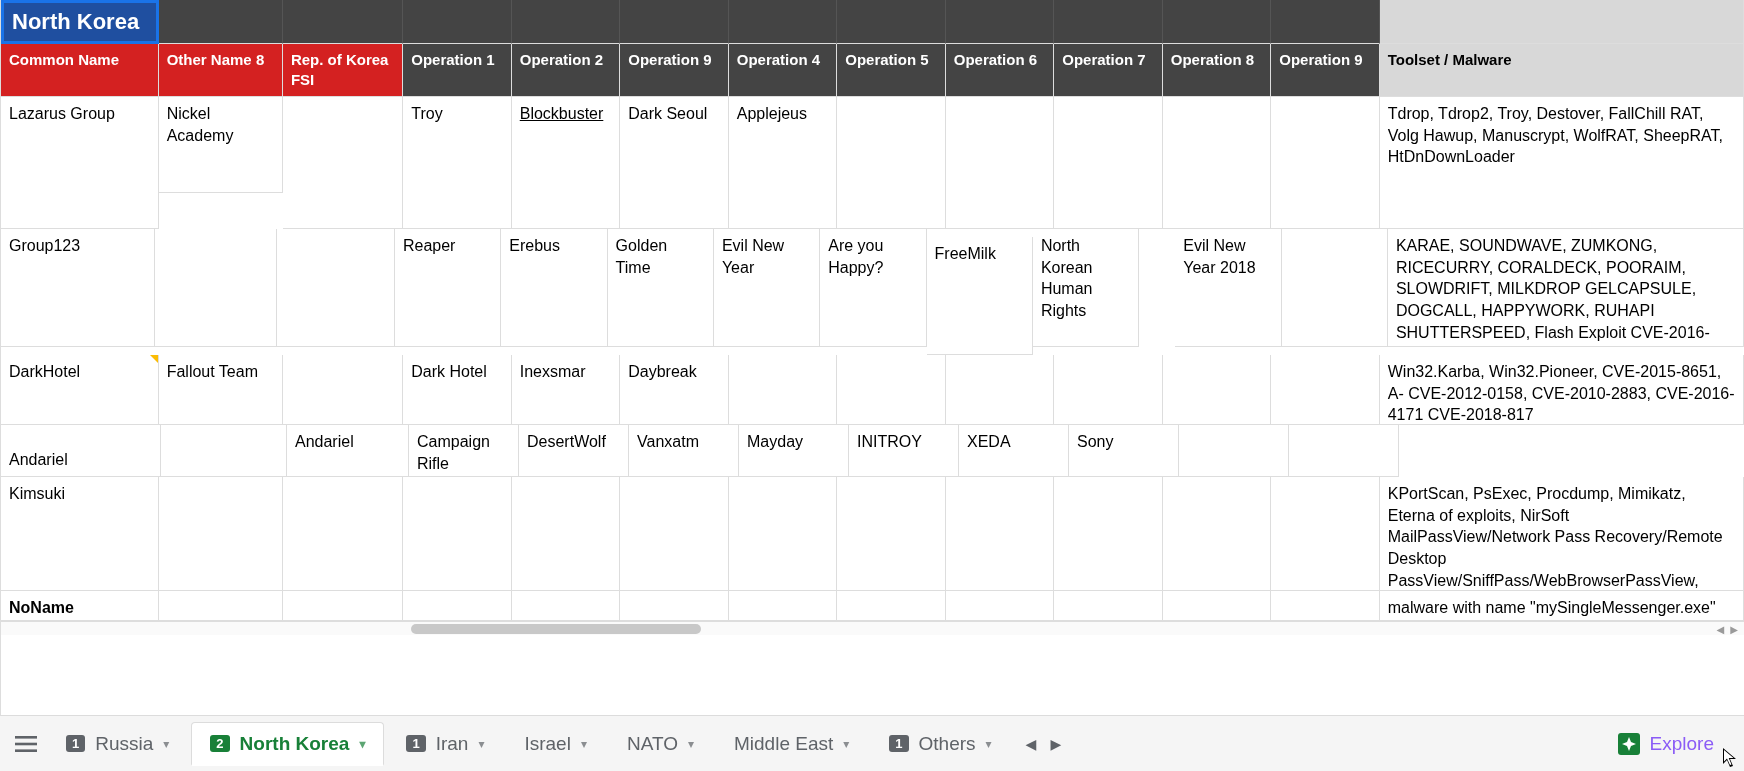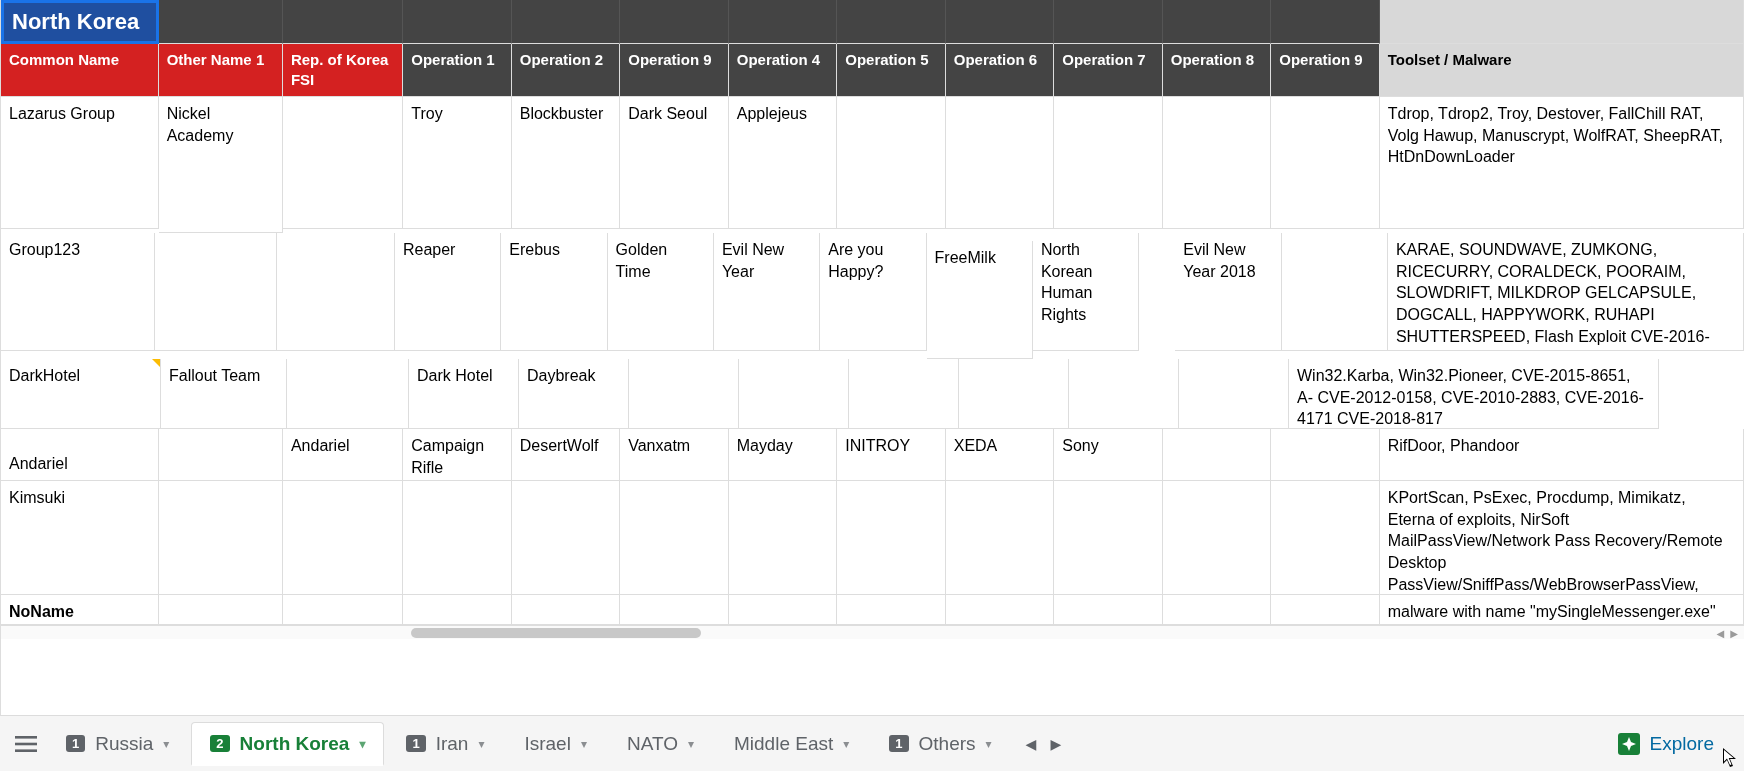--- a/index.html
+++ b/index.html
@@ -166,21 +166,21 @@
   .tab.active .badge { background: #188038; }
   .tab .dd { font-size: 12px; color: inherit; opacity: .7; }
   .tab-nav {
     display: flex; align-items: center; gap: 14px;
     color: #5f6368; padding: 0 12px;
     font-size: 14px;
   }
   .spacer { flex: 1 1 auto; }
   .explore {
     display: flex; align-items: center; gap: 10px;
-    color: #0369a1; font-size: 19px; font-weight: 500;
+    color: #8b5cf6; font-size: 19px; font-weight: 500;
     padding: 0 22px; cursor: pointer;
   }
   .explore-ico {
     width: 22px; height: 22px;
     background: #188038; border-radius: 3px;
     display: flex; align-items: center; justify-content: center;
   }
   .explore-ico svg { display:block; }
   .cursor-img {
     position: absolute; right: 4px; bottom: 2px;
@@ -207,42 +207,42 @@
         <div class="cell c7 top-dark" style="border-right-color:#555;"></div>
         <div class="cell c8 top-dark" style="border-right-color:#555;"></div>
         <div class="cell c9 top-dark" style="border-right-color:#555;"></div>
         <div class="cell c10 top-dark" style="border-right-color:#555;"></div>
         <div class="cell c11 top-dark" style="border-right-color:#555;"></div>
         <div class="cell c12 top-light"></div>
       </div>
 
       <div class="row">
         <div class="cell c0 hdr-red">Common Name</div>
-        <div class="cell c1 hdr-red">Other Name 1</div>
+        <div class="cell c1 hdr-red">Other Name 8</div>
         <div class="cell c2 hdr-red">Rep. of Korea FSI</div>
         <div class="cell c3 hdr-dark">Operation 1</div>
         <div class="cell c4 hdr-dark">Operation 2</div>
         <div class="cell c5 hdr-dark">Operation 9</div>
         <div class="cell c6 hdr-dark">Operation 4</div>
         <div class="cell c7 hdr-dark">Operation 5</div>
         <div class="cell c8 hdr-dark">Operation 6</div>
         <div class="cell c9 hdr-dark">Operation 7</div>
         <div class="cell c10 hdr-dark">Operation 8</div>
         <div class="cell c11 hdr-dark">Operation 9</div>
         <div class="cell c12 hdr-light">Toolset / Malware</div>
       </div>
     </div>
 
     <div id="rows-container">
         <div class="row body-row">
           <div class="cell c0" style="height: 132px;">Lazarus Group</div>
-          <div class="cell c1" style="height: 136px;">Nickel Academy</div>
+          <div class="cell c1" style="height: 96px;">Nickel Academy</div>
           <div class="cell c2" style="height: 132px;"></div>
           <div class="cell c3" style="height: 132px;">Troy</div>
-          <div class="cell c4" style="height: 132px;">Blockbuster</div>
+          <div class="cell c4" style="height: 132px; text-decoration: underline;">Blockbuster</div>
           <div class="cell c5" style="height: 132px;">Dark Seoul</div>
           <div class="cell c6" style="height: 132px;">Applejeus</div>
           <div class="cell c7" style="height: 132px;"></div>
           <div class="cell c8" style="height: 132px;"></div>
           <div class="cell c9" style="height: 132px;"></div>
           <div class="cell c10" style="height: 132px;"></div>
           <div class="cell c11" style="height: 132px;"></div>
           <div class="cell c12" style="height: 132px;">Tdrop, Tdrop2, Troy, Destover, FallChill RAT, Volg Hawup, Manuscrypt, WolfRAT, SheepRAT, HtDnDownLoader</div>
         </div>
         <div class="row body-row">
@@ -258,20 +258,21 @@
           <div class="cell c9" style="height: 118px;">North Korean Human Rights</div>
           <div class="cell c10" style="height: 118px; margin-left: 36px;">Evil New Year 2018</div>
           <div class="cell c11" style="height: 118px;"></div>
           <div class="cell c12" style="height: 118px;">KARAE, SOUNDWAVE, ZUMKONG, RICECURRY, CORALDECK, POORAIM, SLOWDRIFT, MILKDROP GELCAPSULE, DOGCALL, HAPPYWORK, RUHAPI SHUTTERSPEED, Flash Exploit CVE-2016-4117, ROKRAT, KEVDROID, BabyShark, KimJongRAT</div>
         </div>
         <div class="row body-row">
           <div class="cell c0 note-tri" style="height: 70px;">DarkHotel</div>
           <div class="cell c1" style="height: 70px;">Fallout Team</div>
           <div class="cell c2" style="height: 70px;"></div>
           <div class="cell c3" style="height: 70px;">Dark Hotel</div>
+          <div class="cell c4" style="height: 70px;">Inexsmar</div>
           <div class="cell c5" style="height: 70px;">Daybreak</div>
           <div class="cell c6" style="height: 70px;"></div>
           <div class="cell c7" style="height: 70px;"></div>
           <div class="cell c8" style="height: 70px;"></div>
           <div class="cell c9" style="height: 70px;"></div>
           <div class="cell c10" style="height: 70px;"></div>
           <div class="cell c11" style="height: 70px;"></div>
           <div class="cell c12" style="height: 70px;">Win32.Karba, Win32.Pioneer, CVE-2015-8651, A- CVE-2012-0158, CVE-2010-2883, CVE-2016-4171 CVE-2018-817</div>
         </div>
         <div class="row body-row">
@@ -280,21 +281,20 @@
           <div class="cell c2" style="height: 52px;">Andariel</div>
           <div class="cell c3" style="height: 52px;">Campaign Rifle</div>
           <div class="cell c4" style="height: 52px;">DesertWolf</div>
           <div class="cell c5" style="height: 52px;">Vanxatm</div>
           <div class="cell c6" style="height: 52px;">Mayday</div>
           <div class="cell c7" style="height: 52px;">INITROY</div>
           <div class="cell c8" style="height: 52px;">XEDA</div>
           <div class="cell c9" style="height: 52px;">Sony</div>
           <div class="cell c10" style="height: 52px;"></div>
           <div class="cell c11" style="height: 52px;"></div>
-          <div class="cell c12" style="height: 52px;">RifDoor, Phandoor</div>
         </div>
         <div class="row body-row">
           <div class="cell c0" style="height: 114px;">Kimsuki</div>
           <div class="cell c1" style="height: 114px;"></div>
           <div class="cell c2" style="height: 114px;"></div>
           <div class="cell c3" style="height: 114px;"></div>
           <div class="cell c4" style="height: 114px;"></div>
           <div class="cell c5" style="height: 114px;"></div>
           <div class="cell c6" style="height: 114px;"></div>
           <div class="cell c7" style="height: 114px;"></div>

